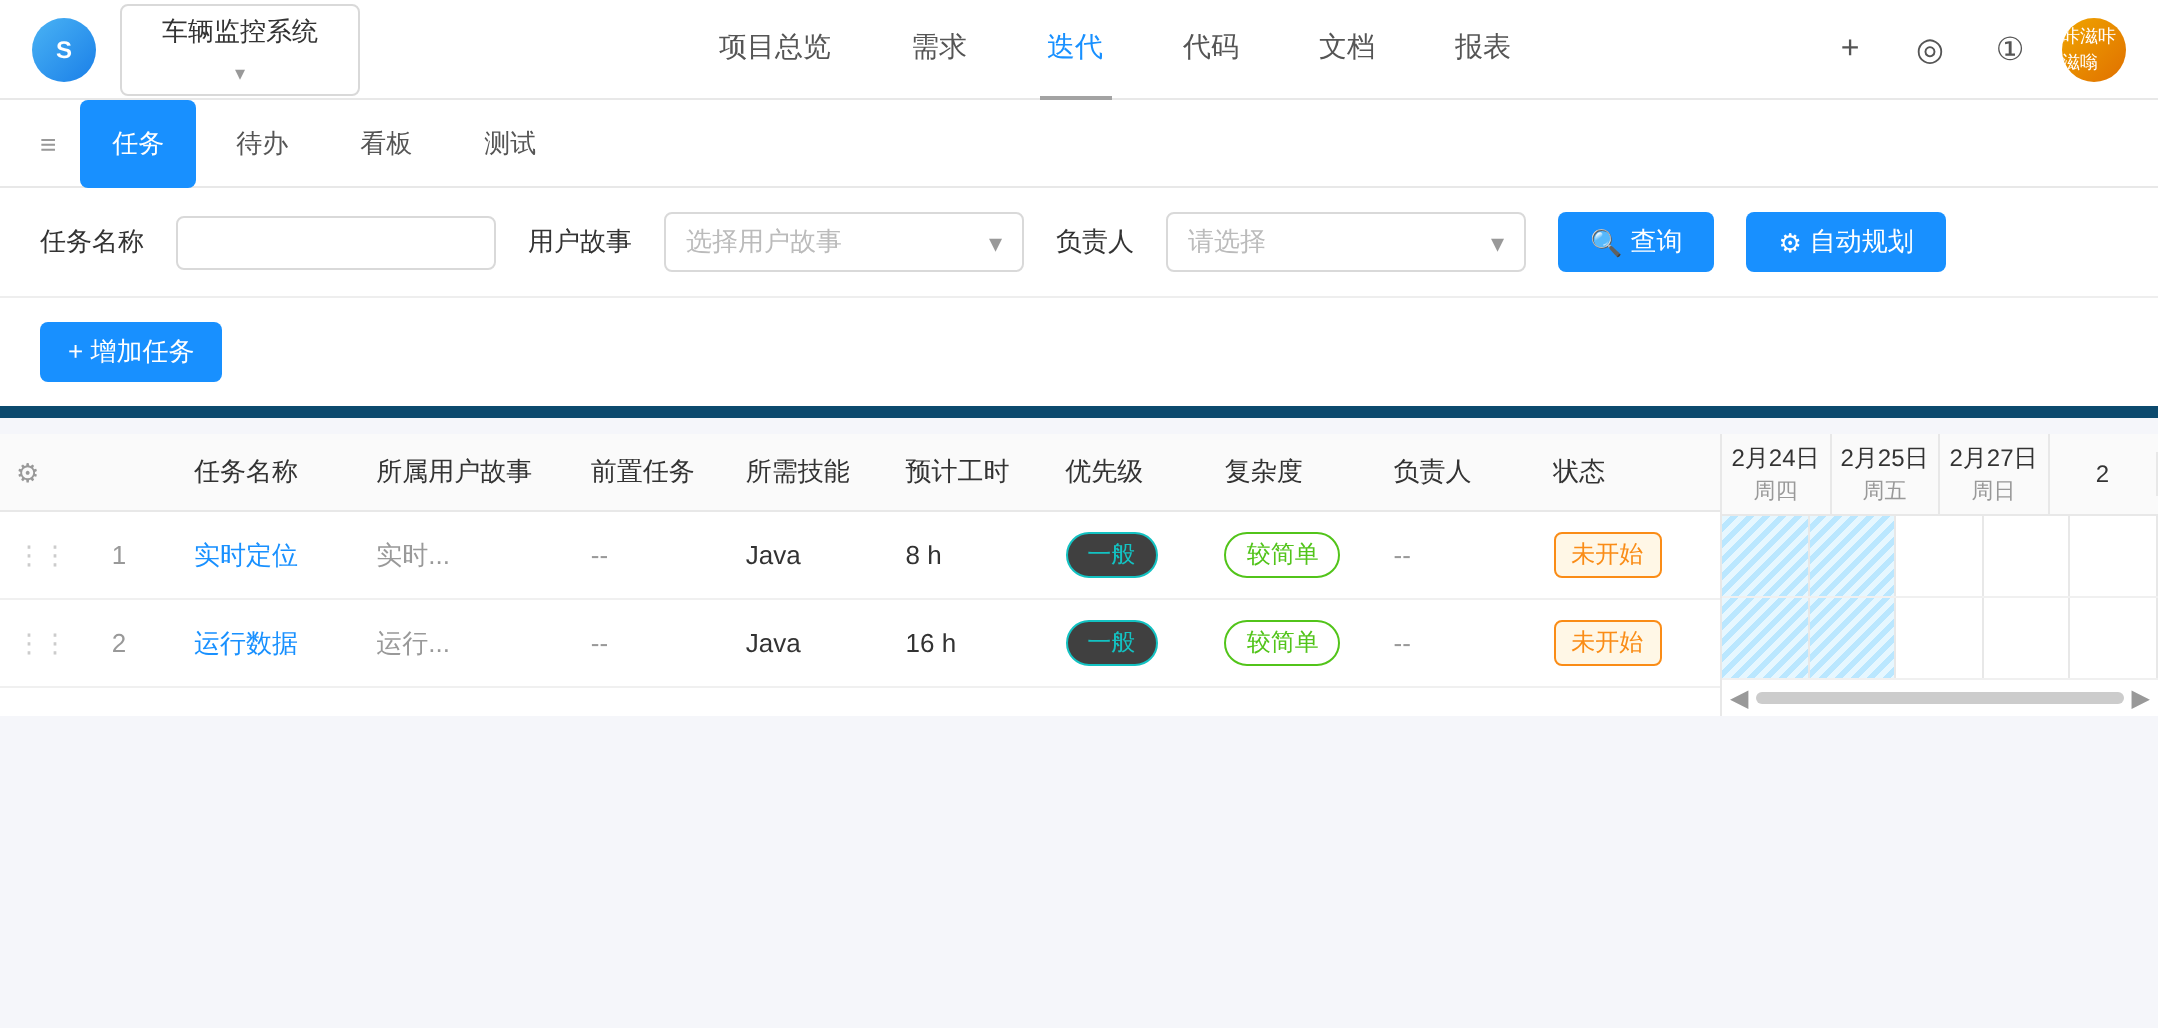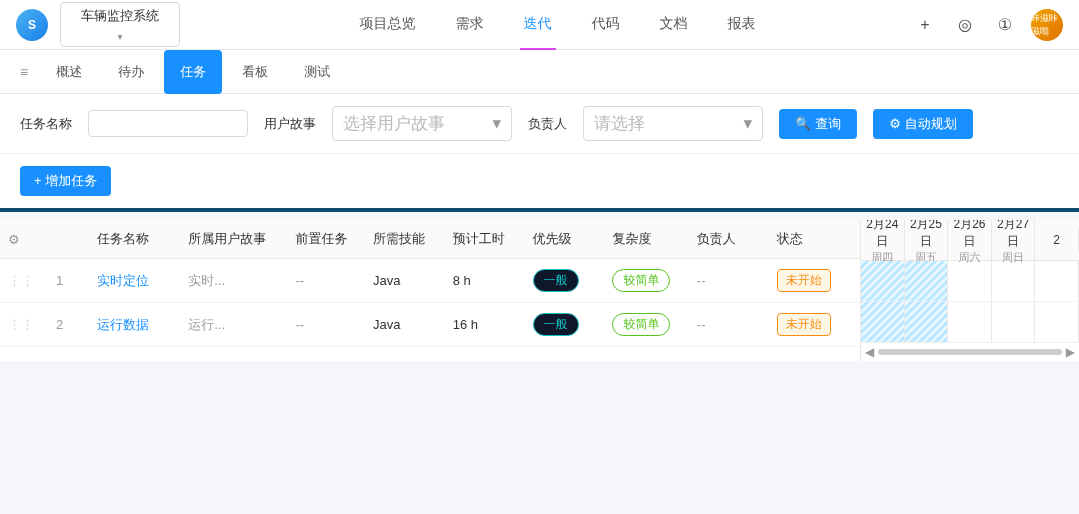--- a/index.html
+++ b/index.html
@@ -23,21 +23,21 @@
     }
     .project-select span { flex: 1; font-size: 13px; color: #333; }
     .project-select .arrow { color: #999; font-size: 10px; }
     .main-tabs {
       display: flex; align-items: center; flex: 1; justify-content: center; gap: 32px;
     }
     .main-tab {
       font-size: 14px; color: #555; cursor: pointer; padding: 0 4px; height: 50px;
       display: flex; align-items: center; border-bottom: 2px solid transparent;
     }
-    .main-tab.active { color: #1890ff; border-bottom: 2px solid #d946ef; }
+    .main-tab.active { color: #1890ff; border-bottom: 2px solid #a3a3a3; }
     .top-actions {
       display: flex; align-items: center; gap: 12px;
     }
     .top-icon-btn {
       width: 28px; height: 28px; display: flex; align-items: center; justify-content: center;
       cursor: pointer; color: #555; font-size: 16px;
     }
     .avatar {
       width: 32px; height: 32px; border-radius: 50%; background: linear-gradient(135deg, #f0a500, #e07000);
       display: flex; align-items: center; justify-content: center; color: #fff; font-size: 11px; cursor: pointer;
@@ -65,38 +65,38 @@
       display: flex; align-items: center; background: #fff; padding: 12px 20px;
       gap: 16px; border-bottom: 1px solid #eee;
     }
     .filter-label { font-size: 13px; color: #333; white-space: nowrap; }
     .filter-input {
       border: 1px solid #d9d9d9; border-radius: 4px; padding: 5px 10px;
       font-size: 13px; width: 160px; outline: none;
     }
     .filter-select {
       border: 1px solid #d9d9d9; border-radius: 4px; padding: 5px 10px;
-      font-size: 17px; width: 160px; background: #fff; cursor: pointer;
+      font-size: 13px; width: 160px; background: #fff; cursor: pointer;
       color: #bbb; display: flex; align-items: center; justify-content: space-between;
     }
     .filter-select-wide {
       width: 180px;
     }
     .btn-query {
       background: #1890ff; color: #fff; border: none; border-radius: 4px;
       padding: 6px 16px; cursor: pointer; font-size: 13px; display: flex; align-items: center; gap: 4px;
     }
     .btn-auto {
       background: #1890ff; color: #fff; border: none; border-radius: 4px;
       padding: 6px 16px; cursor: pointer; font-size: 13px; display: flex; align-items: center; gap: 4px;
     }
 
     
     .action-bar {
-      padding: 12px 20px; background: #fff; border-bottom: 4px solid #0c4a6e;
+      padding: 12px 20px; background: #fff; border-bottom: 6px solid #0c4a6e;
     }
     .btn-add {
       background: #1890ff; color: #fff; border: none; border-radius: 4px;
       padding: 6px 14px; cursor: pointer; font-size: 13px;
     }
 
     
     .table-container {
       background: #fff; margin-top: 0; overflow: hidden;
     }
@@ -131,21 +131,21 @@
     .col-time { width: 70px; }
     .col-priority { width: 70px; }
     .col-complex { width: 70px; margin-left: 35px; }
     .col-owner { width: 70px; }
     .col-status { width: 80px; }
     .task-link { color: #1890ff; cursor: pointer; text-decoration: none; }
     .badge {
       display: inline-block; border-radius: 20px; padding: 2px 10px;
       font-size: 12px; border: 1px solid;
     }
-    .badge-cyan { color: #13c2c2; border-color: #13c2c2; background: #0f172a; }
+    .badge-cyan { color: #13c2c2; border-color: #13c2c2; background: #404040; }
     .badge-green { color: #52c41a; border-color: #52c41a; background: #fff; }
     .status-badge {
       display: inline-block; border-radius: 4px; padding: 2px 8px;
       font-size: 12px;
     }
     .status-not-started { color: #fa8c16; border: 1px solid #fa8c16; background: #fff7e6; }
     .settings-icon { color: #999; cursor: pointer; }
 
     
     .gantt-header {
@@ -210,23 +210,22 @@
     <div class="top-icon-btn">◎</div>
     <div class="top-icon-btn">①</div>
     <div class="avatar">
       <span style="font-size:9px;">咔滋咔滋嗡</span>
     </div>
   </div>
 </div>
 
 <div class="sub-nav">
   <div class="sub-nav-arrow">≡</div>
-  <div class="sub-tab">概述</div>
+  <div class="sub-tab active">任务</div>
   <div class="sub-tab">待办</div>
-  <div class="sub-tab active">任务</div>
   <div class="sub-tab">看板</div>
   <div class="sub-tab">测试</div>
 </div>
 
 <div class="filter-bar">
   <span class="filter-label">任务名称</span>
   <input class="filter-input" type="text" style="">
   <span class="filter-label">用户故事</span>
   <div class="filter-select filter-select-wide">
     <span style="color:#bbb;">选择用户故事</span>
@@ -312,24 +311,20 @@
       <div class="gantt-header" id="gantt-header">
           <div class="gantt-col-header">
             <span class="date">2月24日</span>
             <span class="weekday">周四</span>
           </div>
           <div class="gantt-col-header">
             <span class="date">2月25日</span>
             <span class="weekday">周五</span>
           </div>
           <div class="gantt-col-header">
-            <span class="date">2月26日</span>
-            <span class="weekday">周六</span>
-          </div>
-          <div class="gantt-col-header">
             <span class="date">2月27日</span>
             <span class="weekday">周日</span>
           </div>
           <div class="gantt-col-header">
             <span class="date">2</span>
             <span class="weekday"></span>
           </div>
         </div>
       <div class="gantt-rows" id="gantt-rows">
           <div class="gantt-row">

